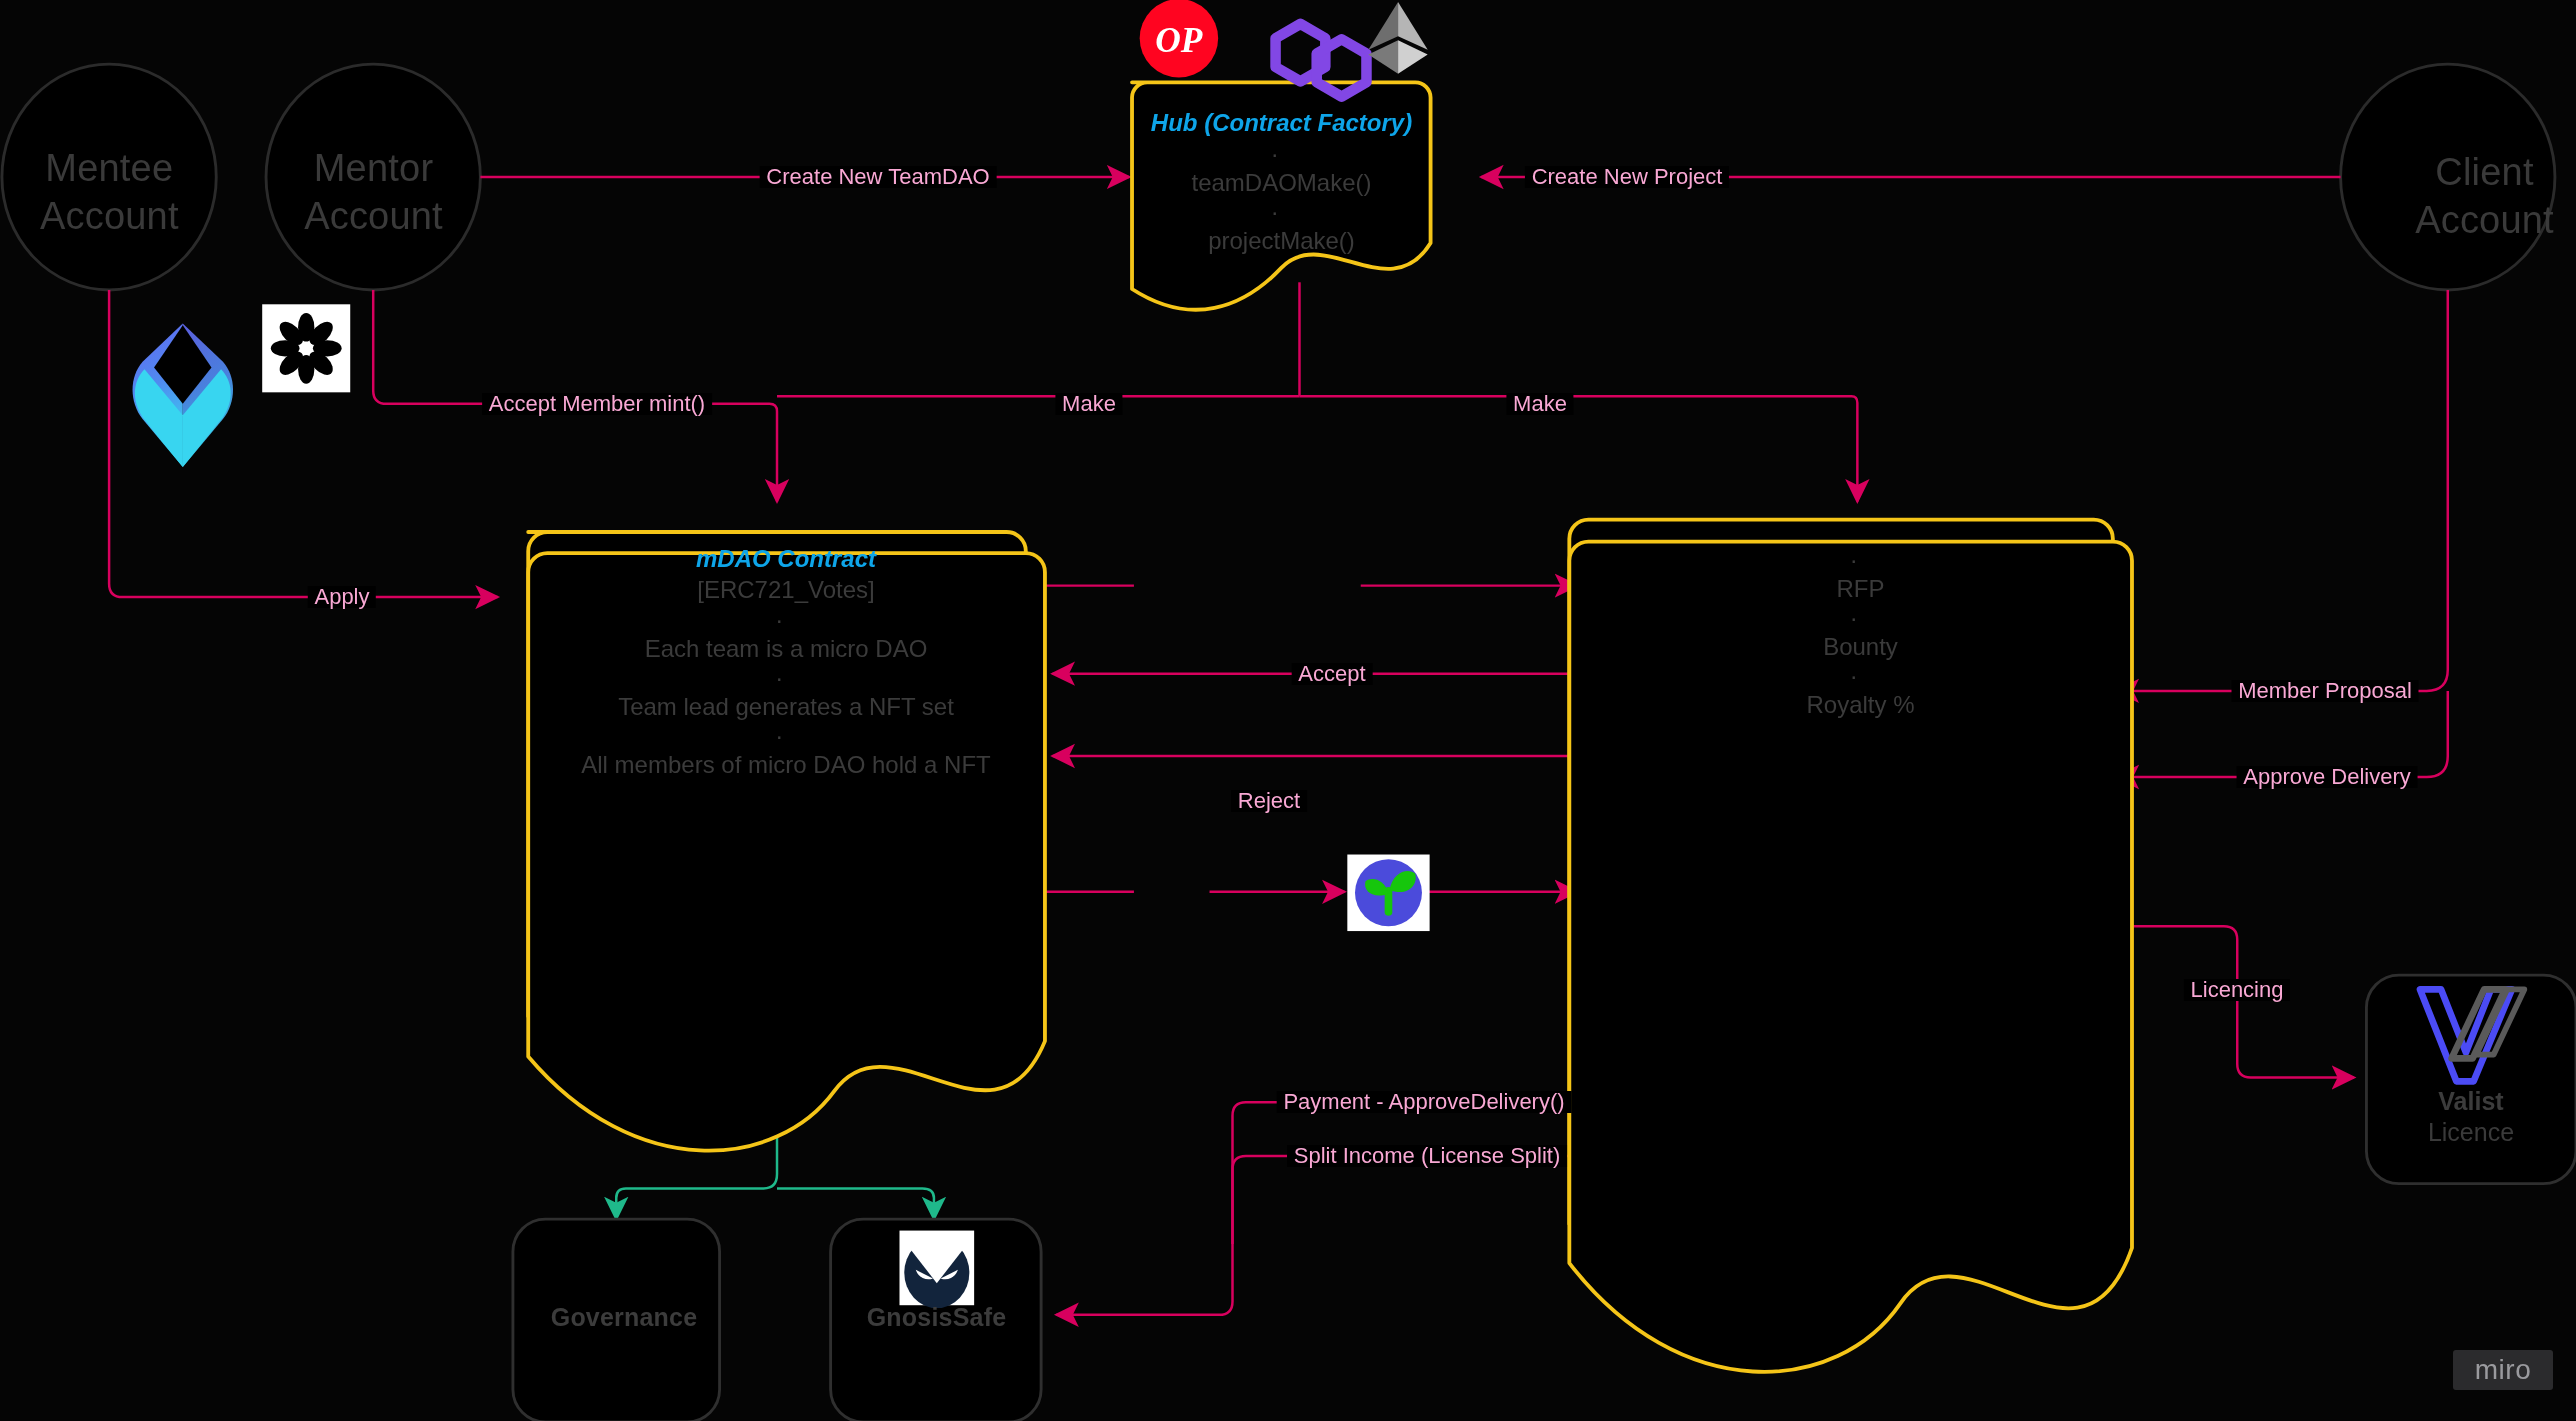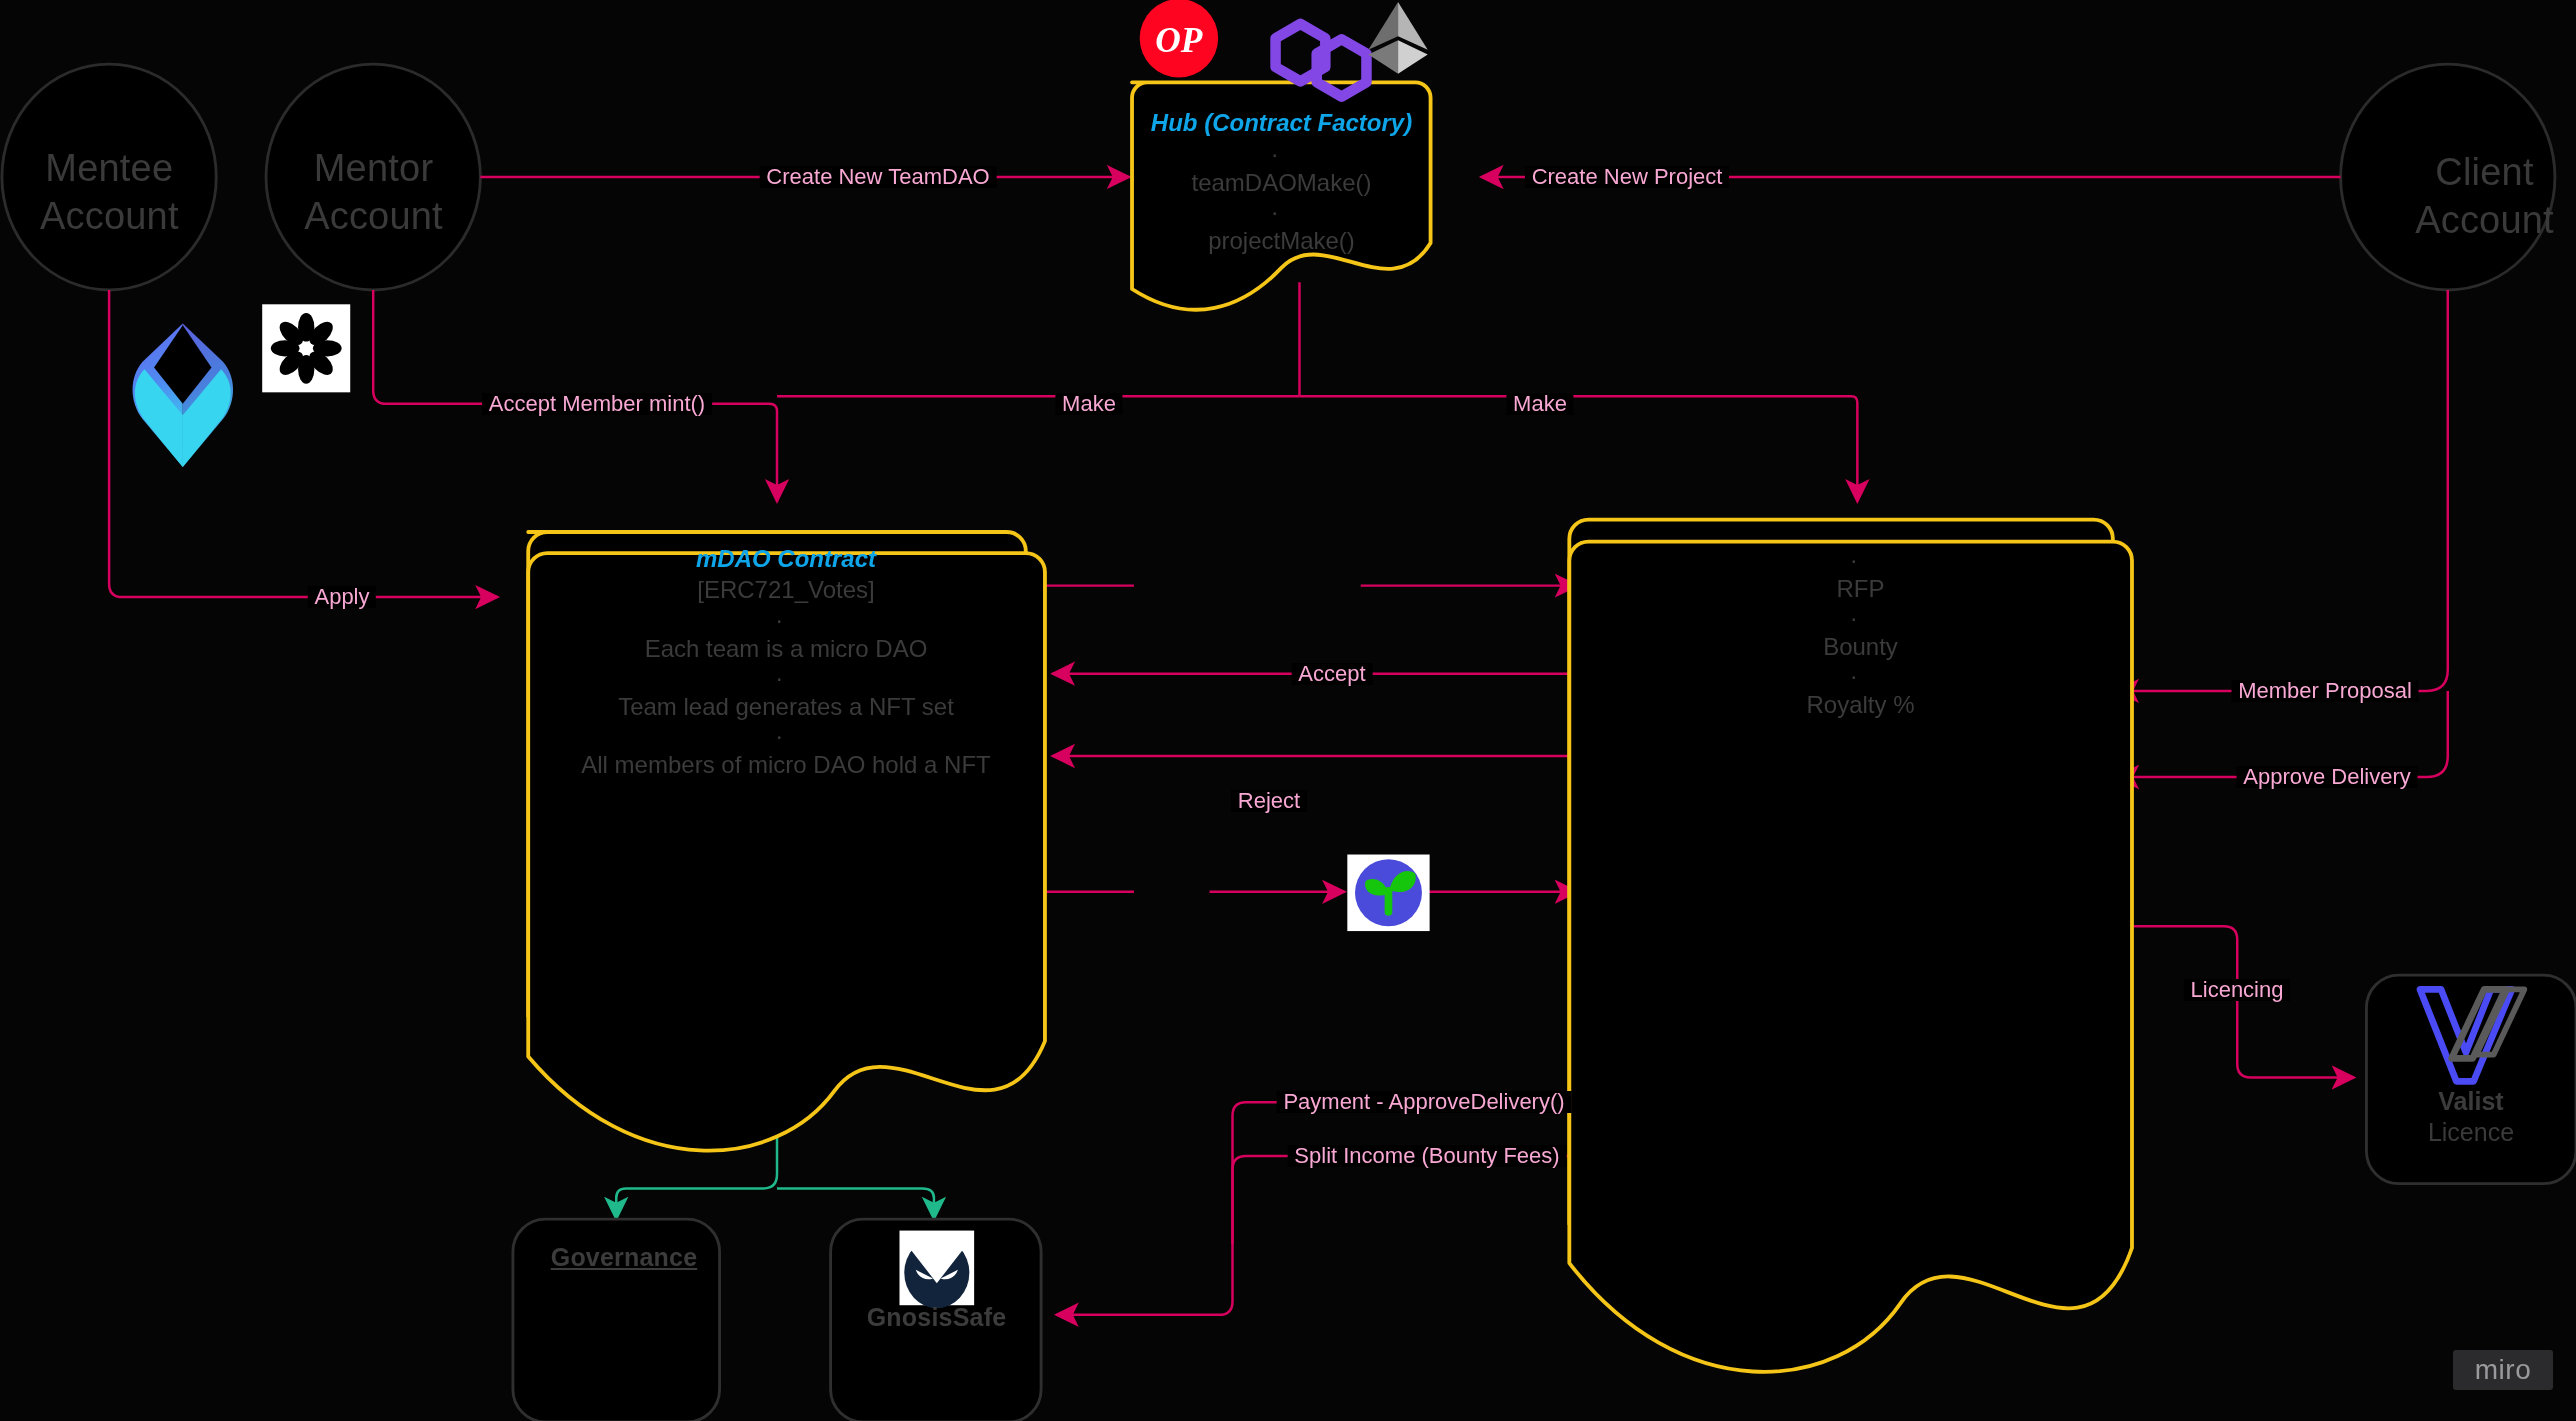--- a/index.html
+++ b/index.html
@@ -293,40 +293,40 @@
   </div>
 
   <div class="contract-text" style="left:1608px;top:544px;width:505px;">
     <span class="bullets">
       <span>·&nbsp;&nbsp;<span>RFP</span></span>
       <span>·&nbsp;&nbsp;<span>Bounty</span></span>
       <span>·&nbsp;&nbsp;<span>Royalty %</span></span>
     </span>
   </div>
 
-  <div class="small-node-label" style="left:513px;top:1243px;width:222px;text-decoration:underline;">Governance</div>
+  <div class="small-node-label" style="left:513px;top:1303px;width:222px;">Governance</div>
   <div class="small-node-label" style="left:831px;top:1303px;width:211px;">GnosisSafe</div>
 
   <div class="valist-label" style="left:2366px;top:1086px;width:210px;">
     <span class="v1">Valist</span>
     <span class="v2">Licence</span>
   </div>
 
   <div class="edge-label" style="left:878px;top:177px;">Create New TeamDAO</div>
   <div class="edge-label" style="left:1627px;top:177px;">Create New Project</div>
   <div class="edge-label" style="left:597px;top:404px;">Accept Member mint()</div>
   <div class="edge-label" style="left:1089px;top:404px;">Make</div>
   <div class="edge-label" style="left:1540px;top:404px;">Make</div>
   <div class="edge-label" style="left:342px;top:597px;">Apply</div>
   <div class="edge-label" style="left:1285px;top:674px;margin-left:47px;">Accept</div>
   <div class="edge-label" style="left:1269px;top:756px;margin-top:45px;">Reject</div>
   <div class="edge-label" style="left:2325px;top:691px;">Member Proposal</div>
   <div class="edge-label" style="left:2327px;top:777px;">Approve Delivery</div>
   <div class="edge-label" style="left:2237px;top:990px;">Licencing</div>
   <div class="edge-label" style="left:1424px;top:1102px;">Payment - ApproveDelivery()</div>
-  <div class="edge-label" style="left:1427px;top:1156px;">Split Income (Bounty Fees)</div>
+  <div class="edge-label" style="left:1427px;top:1156px;">Split Income (License Split)</div>
 
   <div id="miro-watermark">
     <span>miro</span>
   </div>
 
 </div>
 
 
 </body></html>

